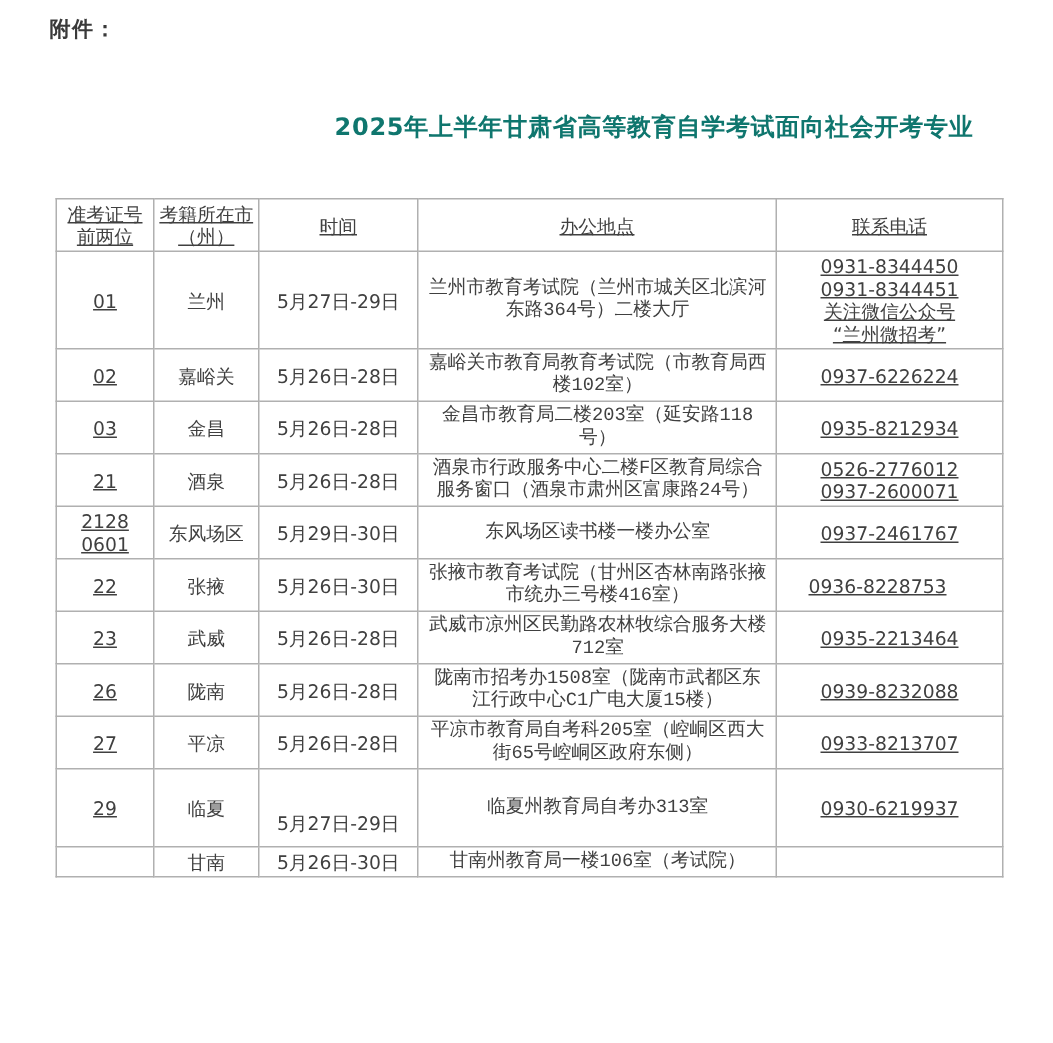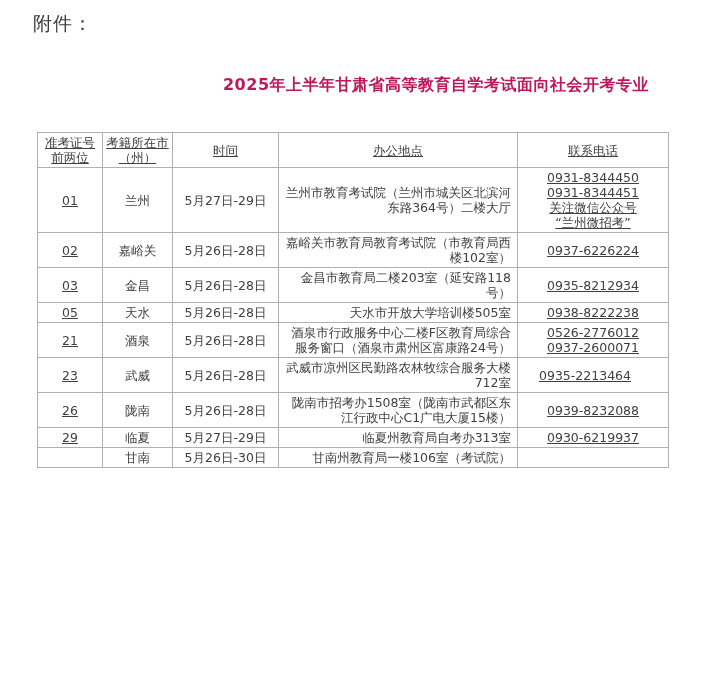--- a/index.html
+++ b/index.html
@@ -3,39 +3,39 @@
 <meta charset="utf-8">
 <style>
   html,body{margin:0;padding:0;}
   body{
     width:702px;height:695px;background:#ffffff;overflow:hidden;position:relative;
     font-family:"DejaVu Sans",sans-serif;color:#404040;
     -webkit-font-smoothing:antialiased;
   }
   .attachment{
     position:absolute;left:33px;top:11px;
-    font-size:19px;font-weight:normal;color:#3a3a3a;letter-spacing:1px;
+    font-size:14px;font-weight:bold;color:#3a3a3a;letter-spacing:1px;
   }
   .title{
     position:absolute;left:170px;right:0;top:71px;
-    text-align:center;font-size:16px;font-weight:bold;color:#be185d;
+    text-align:center;font-size:16px;font-weight:bold;color:#0f766e;
     line-height:27px;letter-spacing:0.5px;
   }
   table.contact{
     position:absolute;left:37px;top:132px;width:631px;
     border-collapse:collapse;table-layout:fixed;
   }
   th,td{
     border:1px solid #b0b0b0;
     font-size:12.5px;line-height:15px;font-weight:normal;
     color:#404040;text-align:center;vertical-align:middle;
     padding:2px 4px;overflow:hidden;word-break:break-all;
   }
   thead th{height:30px;padding:2px 2px;}
-  td.cell-address{text-align:right;padding-left:7px;padding-right:6px;}
+  td.cell-address{text-align:center;padding-left:7px;padding-right:6px;font-family:Liberation Mono, monospace;}
   .cell-line{min-height:15px;text-decoration:underline;}
   
   #tbody tr:nth-child(1){height:62px;}
   #tbody tr:nth-child(10){height:52px;}
   #tbody tr:nth-child(10) td.cell-time{vertical-align:bottom;padding-bottom:8px;}
   #tbody tr:nth-child(6) td.cell-phone .cell-line:first-child{transform:translateX(-8px);}
   #tbody tr:nth-child(14),#tbody tr:nth-child(15){height:28px;}
   #tbody tr:nth-child(5){height:26px;}
 </style>
 </head>
@@ -110,61 +110,84 @@
           </td>
           <td class="cell-city">金昌</td>
           <td class="cell-time">5月26日-28日</td>
           <td class="cell-address">金昌市教育局二楼203室（延安路118号）</td>
           <td class="cell-phone">
             <div class="cell-line">0935-8212934</div>
           </td>
         </tr>
         <tr>
           <td class="cell-exam-id">
-            <div class="cell-line">05</div>
-          </td>
-          <td class="cell-city">天水</td>
-          <td class="cell-time">5月26日-28日</td>
-          <td class="cell-address">天水市开放大学培训楼505室</td>
-          <td class="cell-phone">
-            <div class="cell-line">0938-8222238</div>
-          </td>
-        </tr>
-        <tr>
-          <td class="cell-exam-id">
             <div class="cell-line">21</div>
           </td>
           <td class="cell-city">酒泉</td>
           <td class="cell-time">5月26日-28日</td>
           <td class="cell-address">酒泉市行政服务中心二楼F区教育局综合服务窗口（酒泉市肃州区富康路24号）</td>
           <td class="cell-phone">
             <div class="cell-line">0526-2776012</div>
             <div class="cell-line">0937-2600071</div>
           </td>
         </tr>
         <tr>
           <td class="cell-exam-id">
+            <div class="cell-line">2128</div>
+            <div class="cell-line">0601</div>
+          </td>
+          <td class="cell-city">东风场区</td>
+          <td class="cell-time">5月29日-30日</td>
+          <td class="cell-address">东风场区读书楼一楼办公室</td>
+          <td class="cell-phone">
+            <div class="cell-line">0937-2461767</div>
+          </td>
+        </tr>
+        <tr>
+          <td class="cell-exam-id">
+            <div class="cell-line">22</div>
+          </td>
+          <td class="cell-city">张掖</td>
+          <td class="cell-time">5月26日-30日</td>
+          <td class="cell-address">张掖市教育考试院（甘州区杏林南路张掖市统办三号楼416室）</td>
+          <td class="cell-phone">
+            <div class="cell-line">0936-8228753</div>
+          </td>
+        </tr>
+        <tr>
+          <td class="cell-exam-id">
             <div class="cell-line">23</div>
           </td>
           <td class="cell-city">武威</td>
           <td class="cell-time">5月26日-28日</td>
           <td class="cell-address">武威市凉州区民勤路农林牧综合服务大楼712室</td>
           <td class="cell-phone">
             <div class="cell-line">0935-2213464</div>
           </td>
         </tr>
         <tr>
           <td class="cell-exam-id">
             <div class="cell-line">26</div>
           </td>
           <td class="cell-city">陇南</td>
           <td class="cell-time">5月26日-28日</td>
           <td class="cell-address">陇南市招考办1508室（陇南市武都区东江行政中心C1广电大厦15楼）</td>
           <td class="cell-phone">
             <div class="cell-line">0939-8232088</div>
+          </td>
+        </tr>
+        <tr>
+          <td class="cell-exam-id">
+            <div class="cell-line">27</div>
+          </td>
+          <td class="cell-city">平凉</td>
+          <td class="cell-time">5月26日-28日</td>
+          <td class="cell-address">平凉市教育局自考科205室（崆峒区西大街65号崆峒区政府东侧）</td>
+          <td class="cell-phone">
+            <div class="cell-line">0933-8213707</div>
           </td>
         </tr>
         <tr>
           <td class="cell-exam-id">
             <div class="cell-line">29</div>
           </td>
           <td class="cell-city">临夏</td>
           <td class="cell-time">5月27日-29日</td>
           <td class="cell-address">临夏州教育局自考办313室</td>
           <td class="cell-phone">

